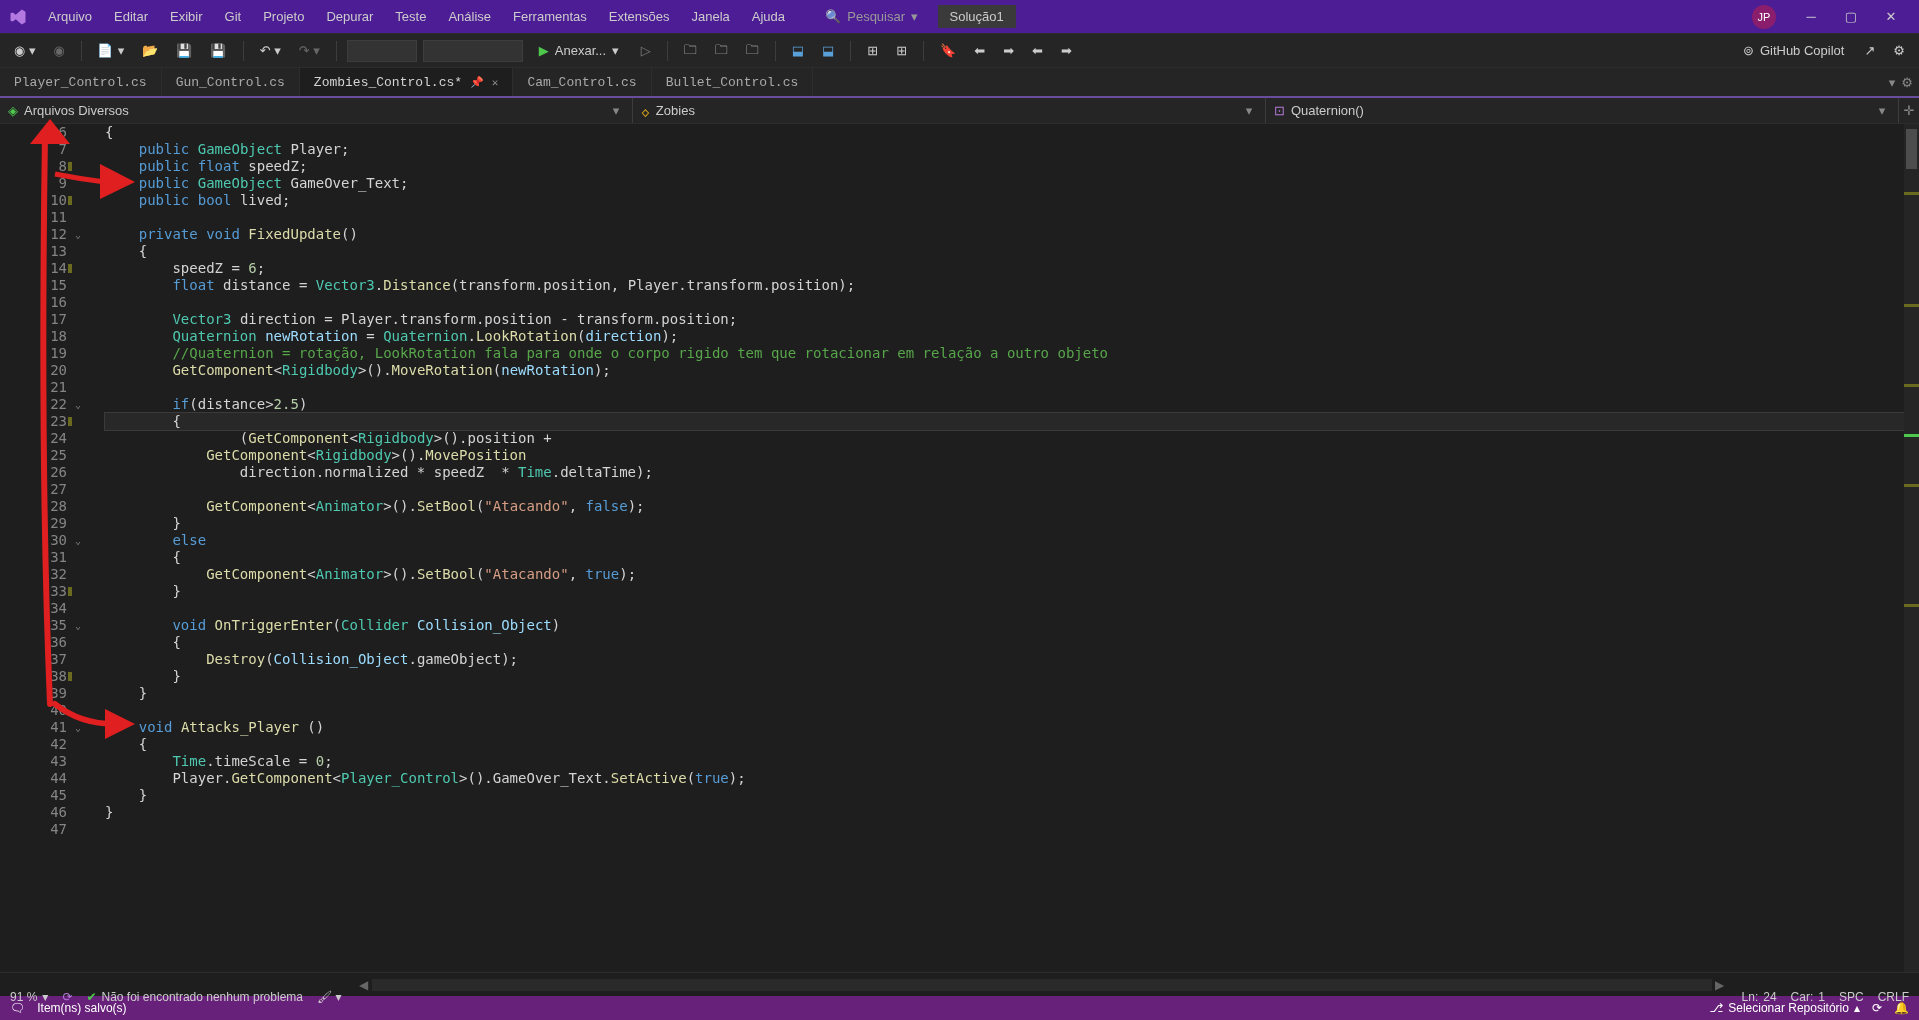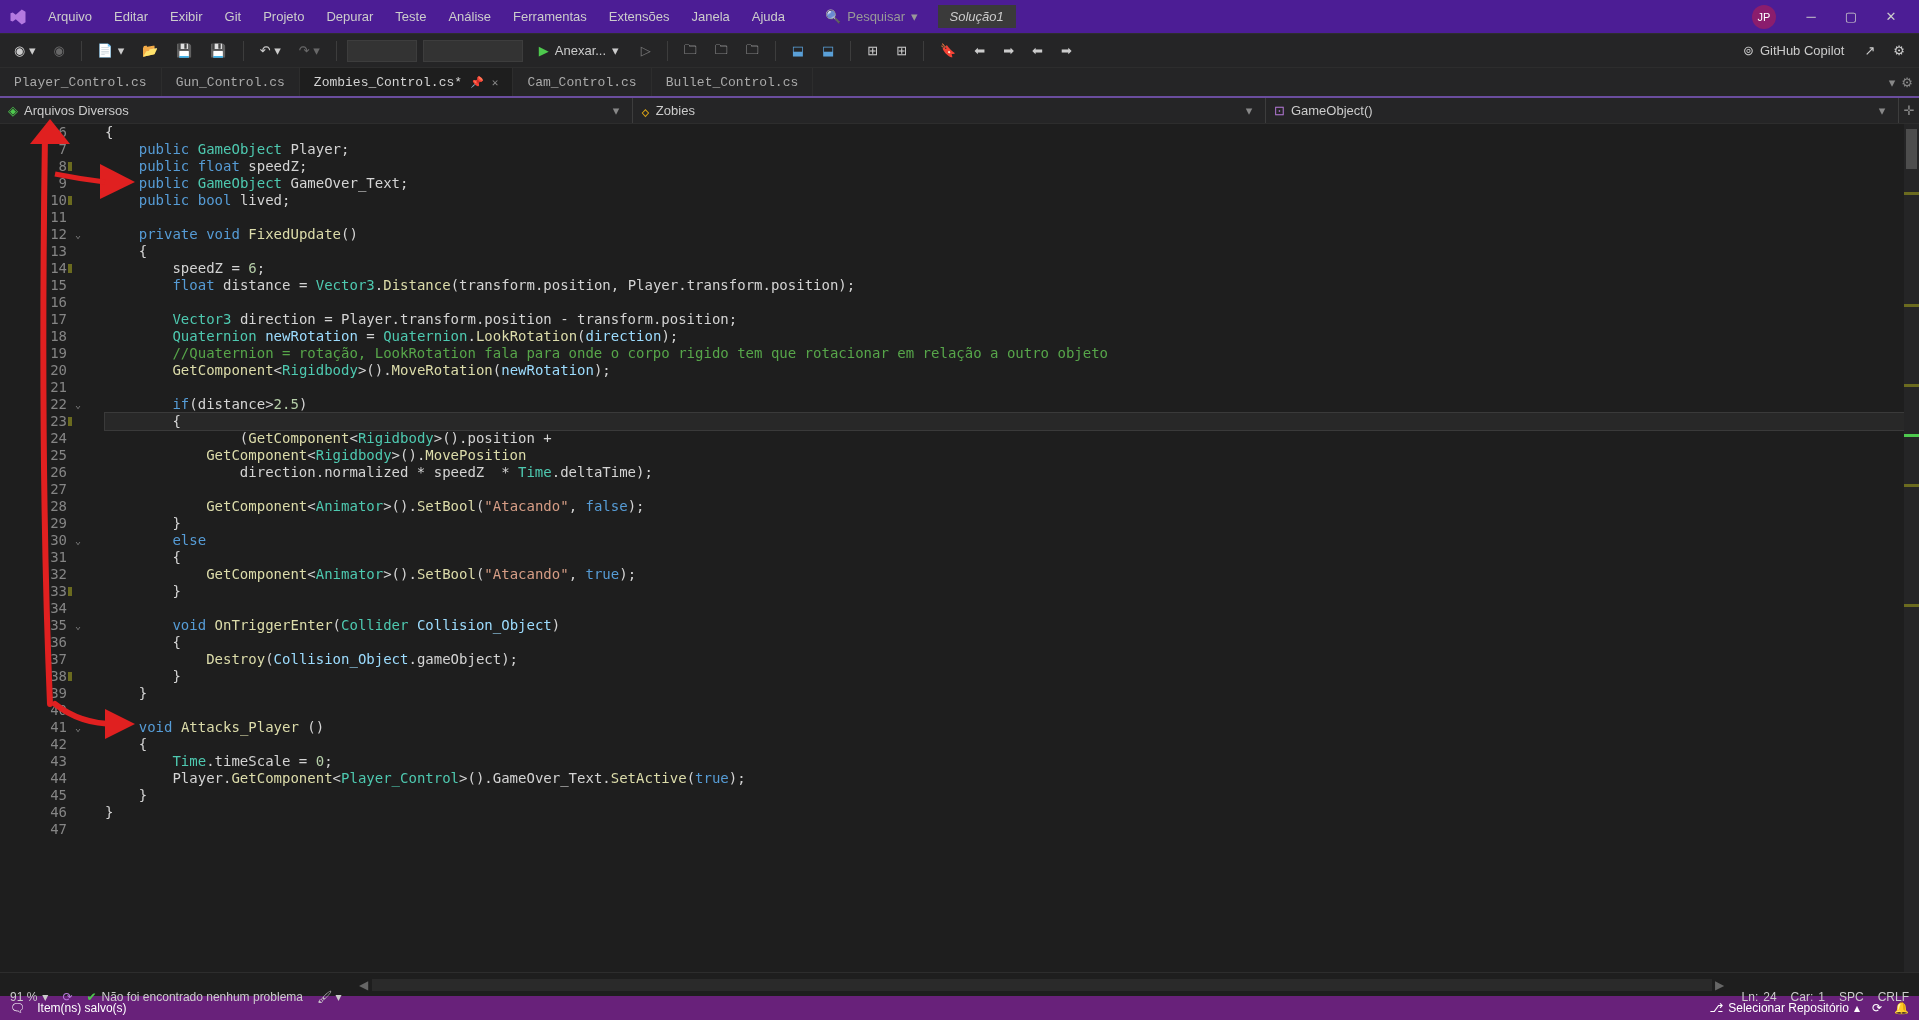--- a/index.html
+++ b/index.html
@@ -3,21 +3,21 @@
 <meta charset="utf-8">
 <style>
 * { margin:0; padding:0; box-sizing:border-box; }
 body { font-family: "Segoe UI", sans-serif; font-size:13px; background:#1e1e1e; color:#d4d4d4; overflow:hidden; width:1919px; height:1020px; }
 
 .titlebar { height:34px; background:#4c1d95; display:flex; align-items:center; padding:0 8px; border-bottom:1px solid #2d2d2d; }
 .titlebar .logo { width:20px; height:20px; margin-right:10px; display:flex; align-items:center; justify-content:center; }
 .titlebar .menu { display:flex; gap:2px; }
 .titlebar .menu-item { padding:4px 10px; color:#ccc; cursor:pointer; }
 .titlebar .search { margin-left:20px; padding:4px 10px; color:#999; display:flex; align-items:center; gap:6px; }
-.titlebar .solution { margin-left:10px; padding:4px 12px; background:#3a3a3a; color:#ccc;font-style:italic; }
+.titlebar .solution { margin-left:10px; padding:4px 12px; background:#3a3a3a; color:#ccc; }
 .titlebar .flex { flex:1; }
 .titlebar .avatar { width:24px; height:24px; border-radius:50%; background:#8b1d6d; color:#fff; display:flex; align-items:center; justify-content:center; font-size:11px; margin-right:15px; }
 .titlebar .winbtn { width:40px; height:30px; display:flex; align-items:center; justify-content:center; color:#ccc; cursor:pointer; }
 
 .toolbar { height:34px; background:#252526; display:flex; align-items:center; padding:0 8px; gap:6px; border-bottom:1px solid #2d2d2d; }
 .toolbar .tbtn { padding:4px 6px; color:#ccc; display:flex; align-items:center; gap:3px; cursor:pointer; }
 .toolbar .tsep { width:1px; height:20px; background:#3d3d3d; margin:0 4px; }
 .toolbar .tcombo { width:70px; height:22px; background:#333; border:1px solid #3d3d3d; }
 .toolbar .anexar { display:flex; align-items:center; gap:6px; padding:4px 10px; color:#ccc; }
 .toolbar .play { color:#4ec94e; }
@@ -178,21 +178,21 @@
     <span>Arquivos Diversos</span>
     <span class="navdrop" style="margin-left:auto">▾</span>
   </div>
   <div class="navitem">
     <span style="color:#d4a017">🝔</span>
     <span>Zobies</span>
     <span class="navdrop" style="margin-left:auto">▾</span>
   </div>
   <div class="navitem">
     <span style="color:#b579d8">⊡</span>
-    <span>GameObject()</span>
+    <span>Quaternion()</span>
     <span class="navdrop" style="margin-left:auto">▾</span>
   </div>
   <div class="navend">✛</div>
 </div>
 
 <div class="editor">
   <div class="gutter" id="gutter">
       <div class="ln">6</div>
       <div class="ln">7</div>
       <div class="ln">8<span class="mk"></span></div>

